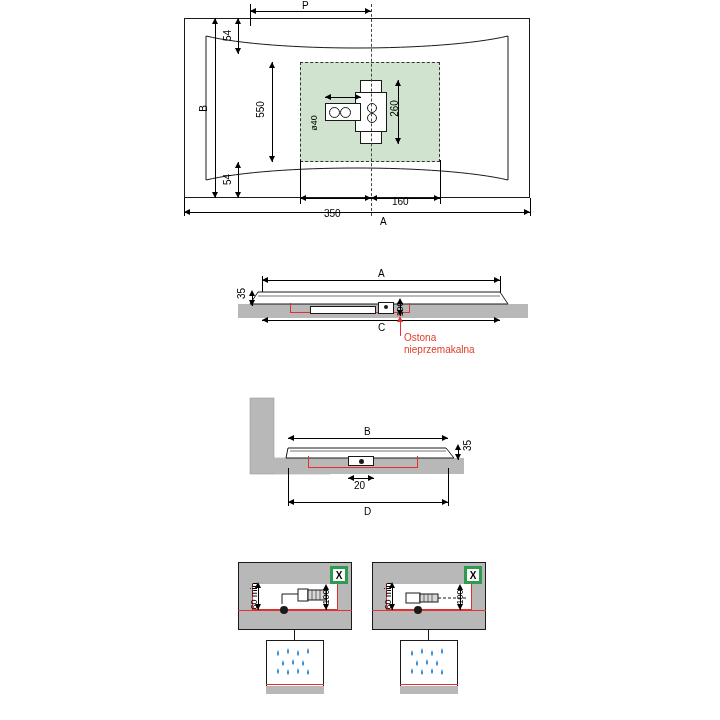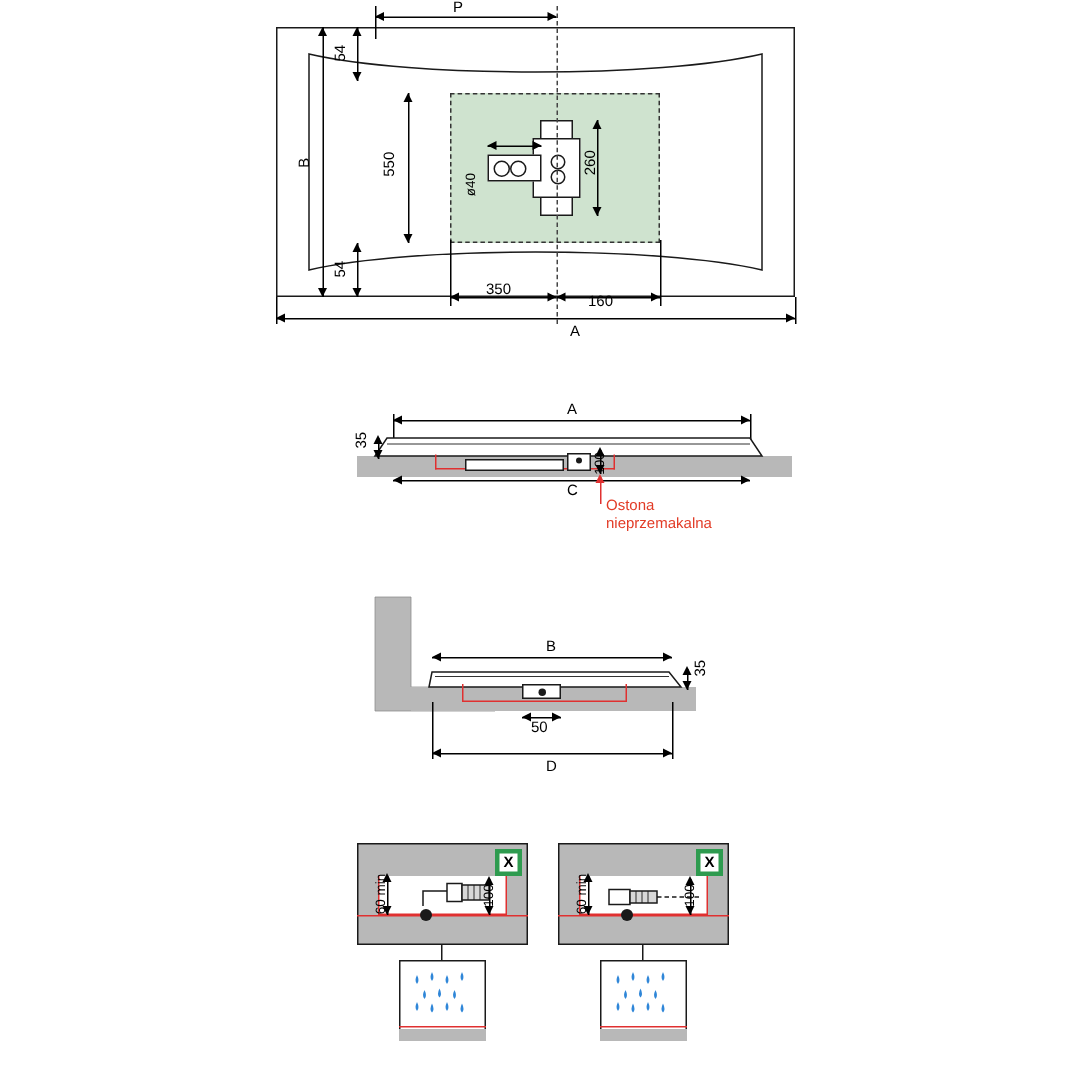--- a/index.html
+++ b/index.html
@@ -101,21 +101,21 @@
     <div class="lbl rot" style="left:386px;top:103px;">260</div>
 
     <div class="dimline h1" style="left:325px;top:97px;width:36px;"></div>
     <div class="arrow ar-l" style="left:325px;top:94px;"></div>
     <div class="arrow ar-r" style="left:355px;top:94px;"></div>
     <div class="lbl rot sm" style="left:306px;top:118px;">ø40</div>
 
     <div class="dimline h1" style="left:300px;top:198px;width:71px;"></div>
     <div class="arrow ar-l" style="left:300px;top:195px;"></div>
     <div class="arrow ar-r" style="left:365px;top:195px;"></div>
-    <div class="lbl" style="left:324px;top:188px;">350</div>
+    <div class="lbl" style="left:324px;top:208px;">350</div>
 
     <div class="dimline h1" style="left:371px;top:198px;width:69px;"></div>
     <div class="arrow ar-l" style="left:371px;top:195px;"></div>
     <div class="arrow ar-r" style="left:434px;top:195px;"></div>
     <div class="lbl" style="left:392px;top:196px;">160</div>
     <div class="tick" style="left:440px;top:160px;height:44px;"></div>
     <div class="tick" style="left:300px;top:160px;height:44px;"></div>
 
     <div class="dimline h1" style="left:184px;top:212px;width:346px;"></div>
     <div class="arrow ar-l" style="left:184px;top:209px;"></div>
@@ -192,21 +192,21 @@
     <div class="lbl" style="left:364px;top:36px;">B</div>
 
     <div class="dimline v1" style="left:458px;top:56px;height:14px;"></div>
     <div class="arrow ar-u" style="left:455px;top:54px;"></div>
     <div class="arrow ar-d" style="left:455px;top:64px;"></div>
     <div class="lbl rot" style="left:462px;top:50px;">35</div>
 
     <div class="dimline h1" style="left:348px;top:88px;width:26px;"></div>
     <div class="arrow ar-l" style="left:348px;top:85px;"></div>
     <div class="arrow ar-r" style="left:368px;top:85px;"></div>
-    <div class="lbl" style="left:354px;top:90px;">50</div>
+    <div class="lbl" style="left:354px;top:90px;">20</div>
 
     <div class="dimline h1" style="left:288px;top:112px;width:160px;"></div>
     <div class="arrow ar-l" style="left:288px;top:109px;"></div>
     <div class="arrow ar-r" style="left:442px;top:109px;"></div>
     <div class="tick" style="left:288px;top:78px;height:38px;"></div>
     <div class="tick" style="left:448px;top:78px;height:38px;"></div>
     <div class="lbl" style="left:364px;top:116px;">D</div>
   </div>
 
   <div class="abs" style="left:238px;top:562px;width:114px;height:150px;">

